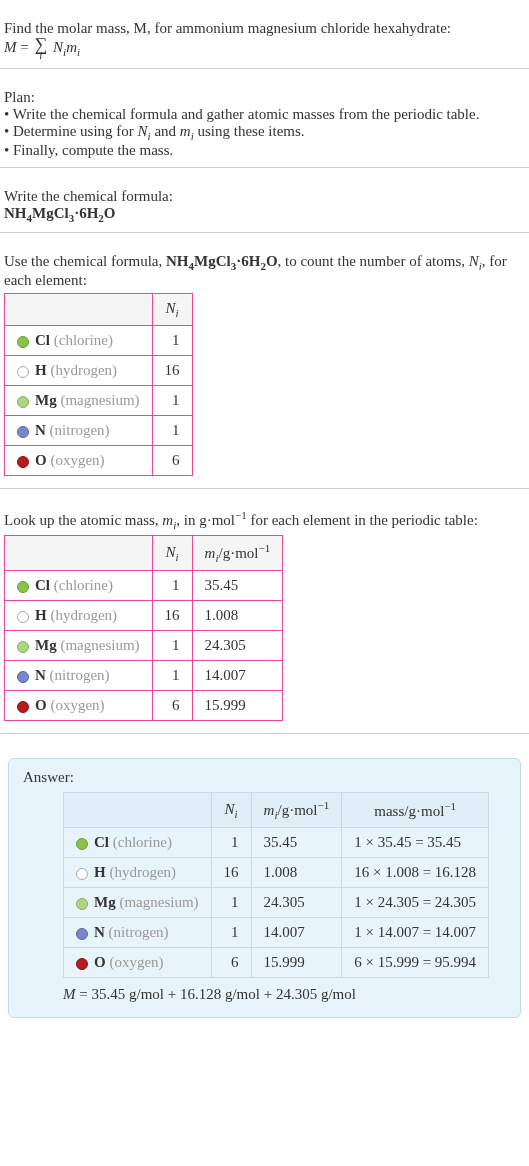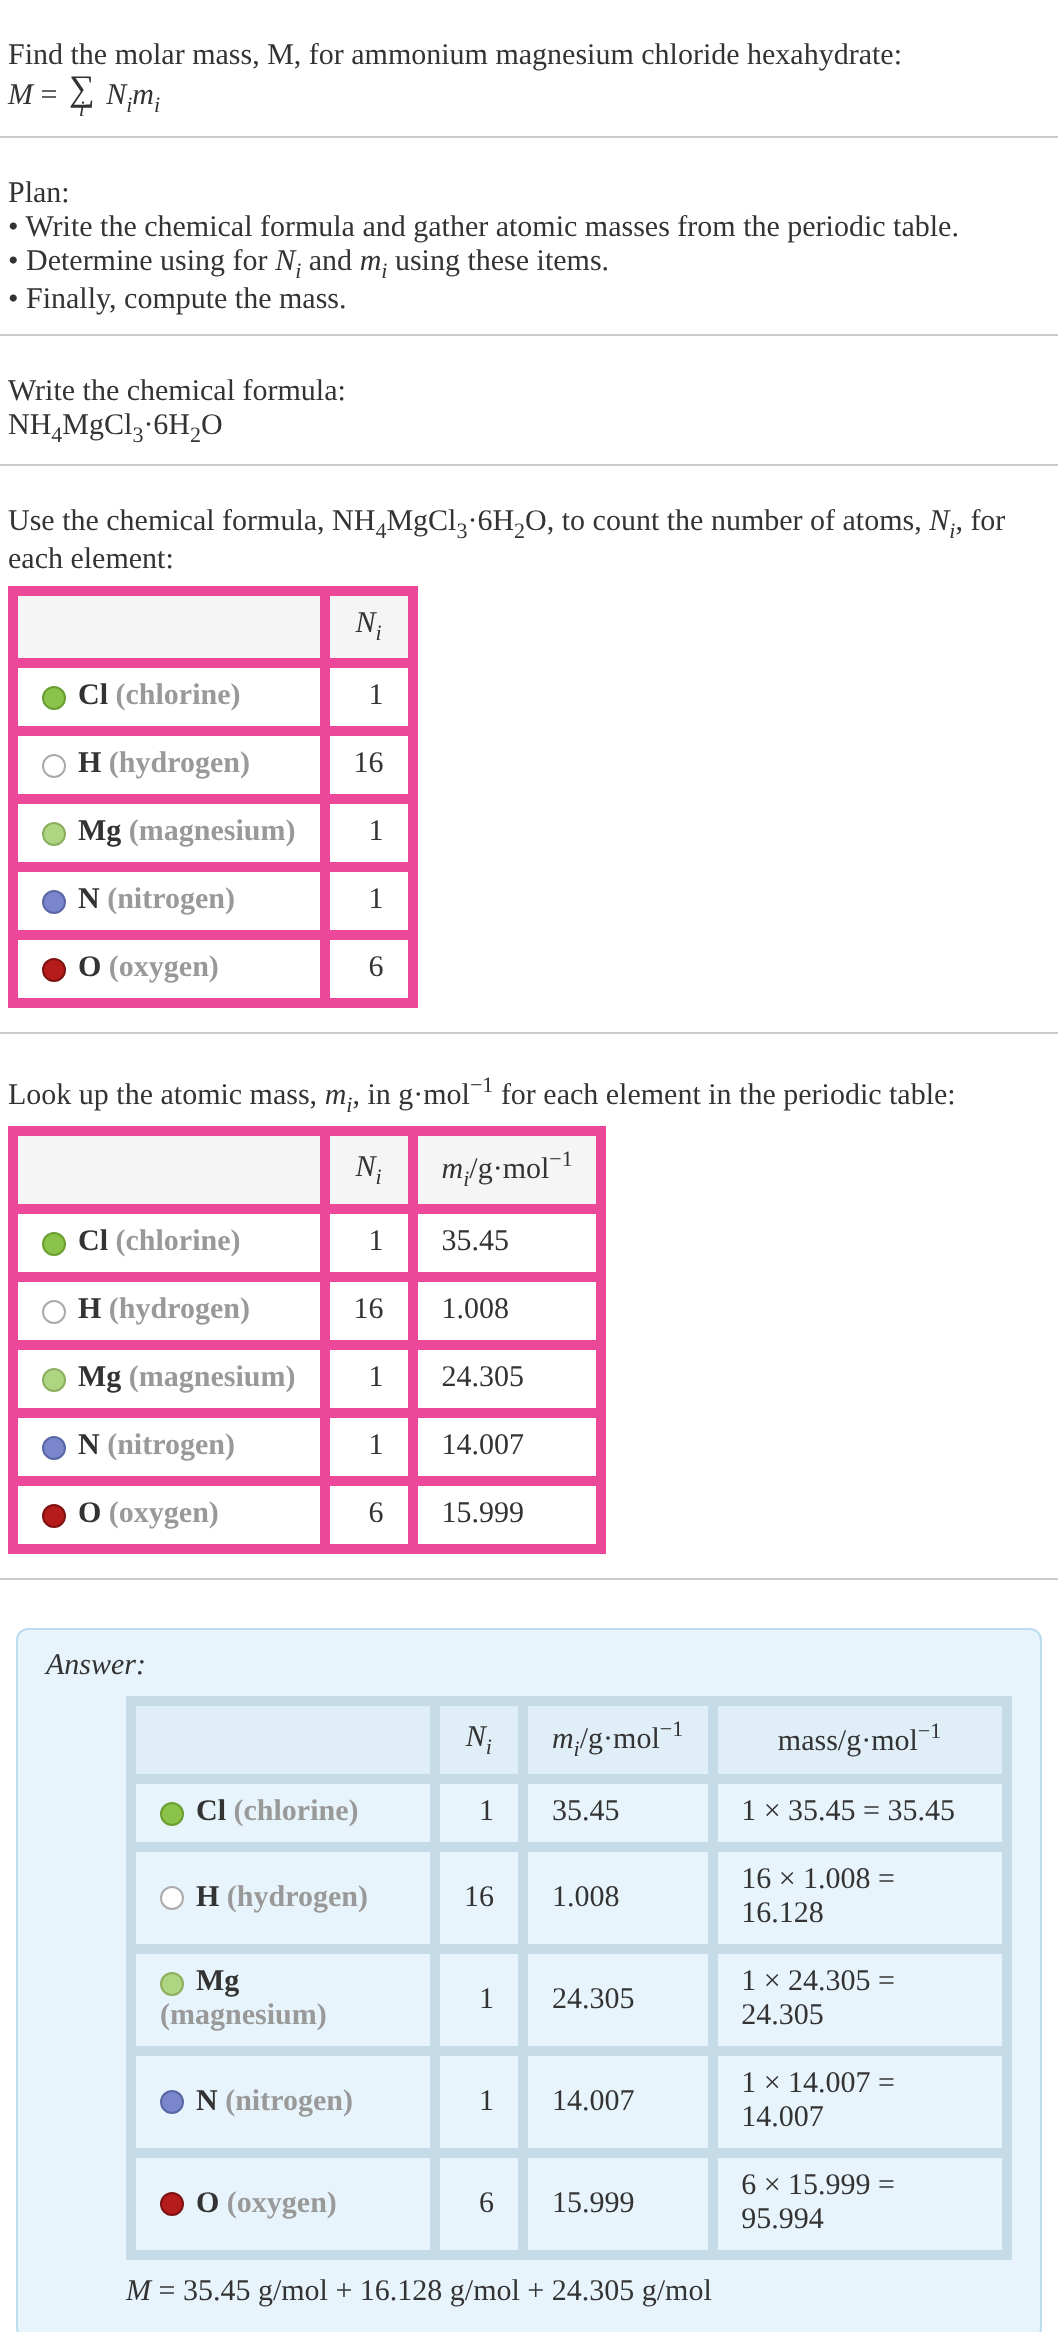--- a/index.html
+++ b/index.html
@@ -31,27 +31,28 @@
   .sub {
     vertical-align: sub;
     font-size: 11px;
   }
   .sup {
     vertical-align: super;
     font-size: 11px;
   }
   .chem {
     font-family: Georgia, serif;
+    font-weight: bold;
   }
   table {
     border-collapse: collapse;
     margin: 4px 0;
   }
   th, td {
-    border: 5px solid #ec4899;
+    border: 1px solid #ec4899;
     padding: 6px 12px;
     text-align: left;
     font-weight: normal;
   }
   th {
     background: #f5f5f5;
     text-align: center;
   }
   td.right {
     text-align: right;
@@ -64,31 +65,30 @@
     margin-right: 6px;
     vertical-align: middle;
     border: 1px solid #888;
   }
   .dot.cl { background: #8BC34A; border-color:#6a9e2f;}
   .dot.h  { background: #fff; border-color:#aaa;}
   .dot.mg { background: #AED581; border-color:#8bae5f;}
   .dot.n  { background: #7986CB; border-color:#5a66a5;}
   .dot.o  { background: #B71C1C; border-color:#7e1212;}
   .el-label { color:#333;font-weight:bold; }
-  .el-sub { color:#999;font-weight:bold; }
+  .el-sub { color:#999; }
   .answer-box {
     background: #e8f4fb;
     border: 1px solid #bcdcee;
     border-radius: 6px;
     padding: 10px 14px 14px 14px;
     margin: 4px;
   }
   .answer-box .answer-title {
     margin-bottom: 6px;
-    font-style: italic;
   }
   .answer-box table th { background:#dfeef7; }
   .answer-box table td, .answer-box table th { border-color:#c5dbe8; }
   .indent {
     padding-left: 40px;
   }
   .nowrap { white-space: nowrap; }
 </style>
 </head>
 <body>

